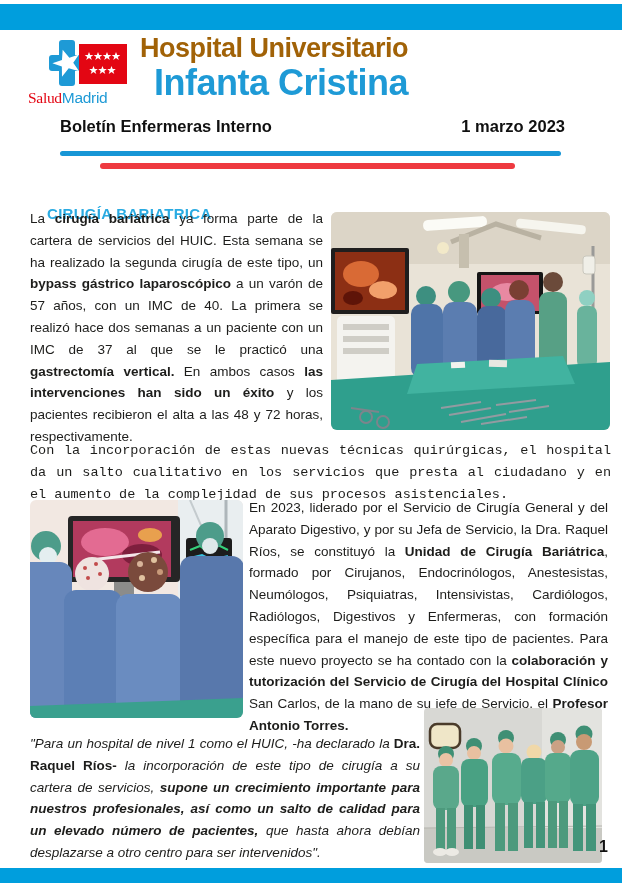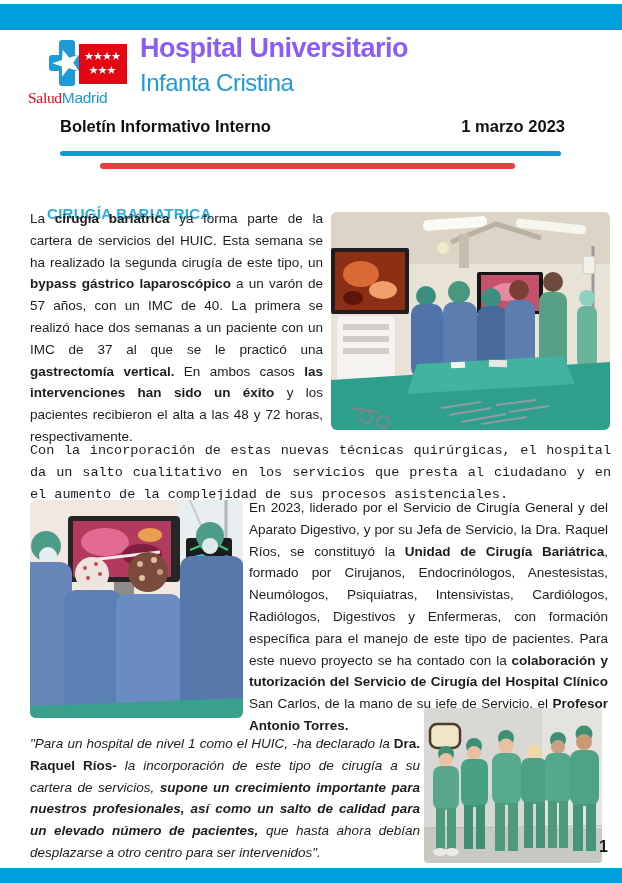--- a/index.html
+++ b/index.html
@@ -10,22 +10,22 @@
   .top-bar { position:absolute; left:0; top:4px; width:622px; height:26px; background:#009edd; }
   .bottom-bar { position:absolute; left:0; top:868px; width:622px; height:15px; background:#009edd; }
 
   
   .logo-art { position:absolute; left:49px; top:40px; }
   .logo-text { position:absolute; left:28px; top:89px; width:110px; font-size:15.5px; letter-spacing:-0.3px; }
   .logo-text .salud { color:#e30613;font-family:Liberation Serif, serif; }
   .logo-text .madrid { color:#1e9ad6;margin-top:23px; }
 
   .title-block { position:absolute; left:140px; top:33px; }
-  .title-line1 { font-size:27px; font-weight:bold; color:#8b5cf6; letter-spacing:-0.5px; line-height:31px; }
-  .title-line2 { font-size:24px; font-weight:normal; color:#1e9ad6; letter-spacing:-0.5px; line-height:38px; }
+  .title-line1 { font-size:27px; font-weight:bold; color:#a16207; letter-spacing:-0.5px; line-height:31px; }
+  .title-line2 { font-size:36px; font-weight:bold; color:#1e9ad6; letter-spacing:-0.5px; line-height:38px;margin-left:14px; }
 
   .subheader { position:absolute; left:60px; top:117px; width:505px; display:flex;
     justify-content:space-between; font-weight:bold; font-size:16.5px; color:#101010; }
   .rule-blue { position:absolute; left:60px; top:151px; width:501px; height:5px; border-radius:3px; background:#1796d6; }
   .rule-red  { position:absolute; left:100px; top:163px; width:415px; height:6px; border-radius:3px; background:#ee3a40; }
 
   .section-title { position:absolute; left:30px; top:188px; margin:17px; font-size:15px;
     font-weight:bold; color:#2aabe2; letter-spacing:0.3px; }
 
   .body-text { position:absolute; margin:0; font-size:13.5px; line-height:21.8px;
@@ -75,21 +75,21 @@
     </svg>
   </div>
   <div class="logo-text"><span class="salud">Salud</span><span class="madrid">Madrid</span></div>
 
   <div class="title-block">
     <div class="title-line1">Hospital Universitario</div>
     <div class="title-line2">Infanta Cristina</div>
   </div>
 
   <div class="subheader">
-    <span>Boletín Informativo Interno</span>
+    <span>Boletín Enfermeras Interno</span>
     <span>1 marzo 2023</span>
   </div>
   <div class="rule-blue"></div>
   <div class="rule-red"></div>
 
   <h2 class="section-title">CIRUGÍA BARIATRICA</h2>
 
   <p class="body-text" id="p1"><span>La </span><span class="b">cirugía bariátrica</span><span> ya forma parte de la cartera de servicios del HUIC. Esta semana se ha realizado la segunda cirugía de este tipo, un </span><span class="b">bypass gástrico laparoscópico</span><span> a un varón de 57 años, con un IMC de 40. La primera se realizó hace dos semanas a un paciente con un IMC de 37 al que se le practicó una </span><span class="b">gastrectomía vertical.</span><span> En ambos casos </span><span class="b">las intervenciones han sido un éxito</span><span> y los pacientes recibieron el alta a las 48 y 72 horas, respectivamente.</span></p>
 
   <div class="photo" id="photo1">

